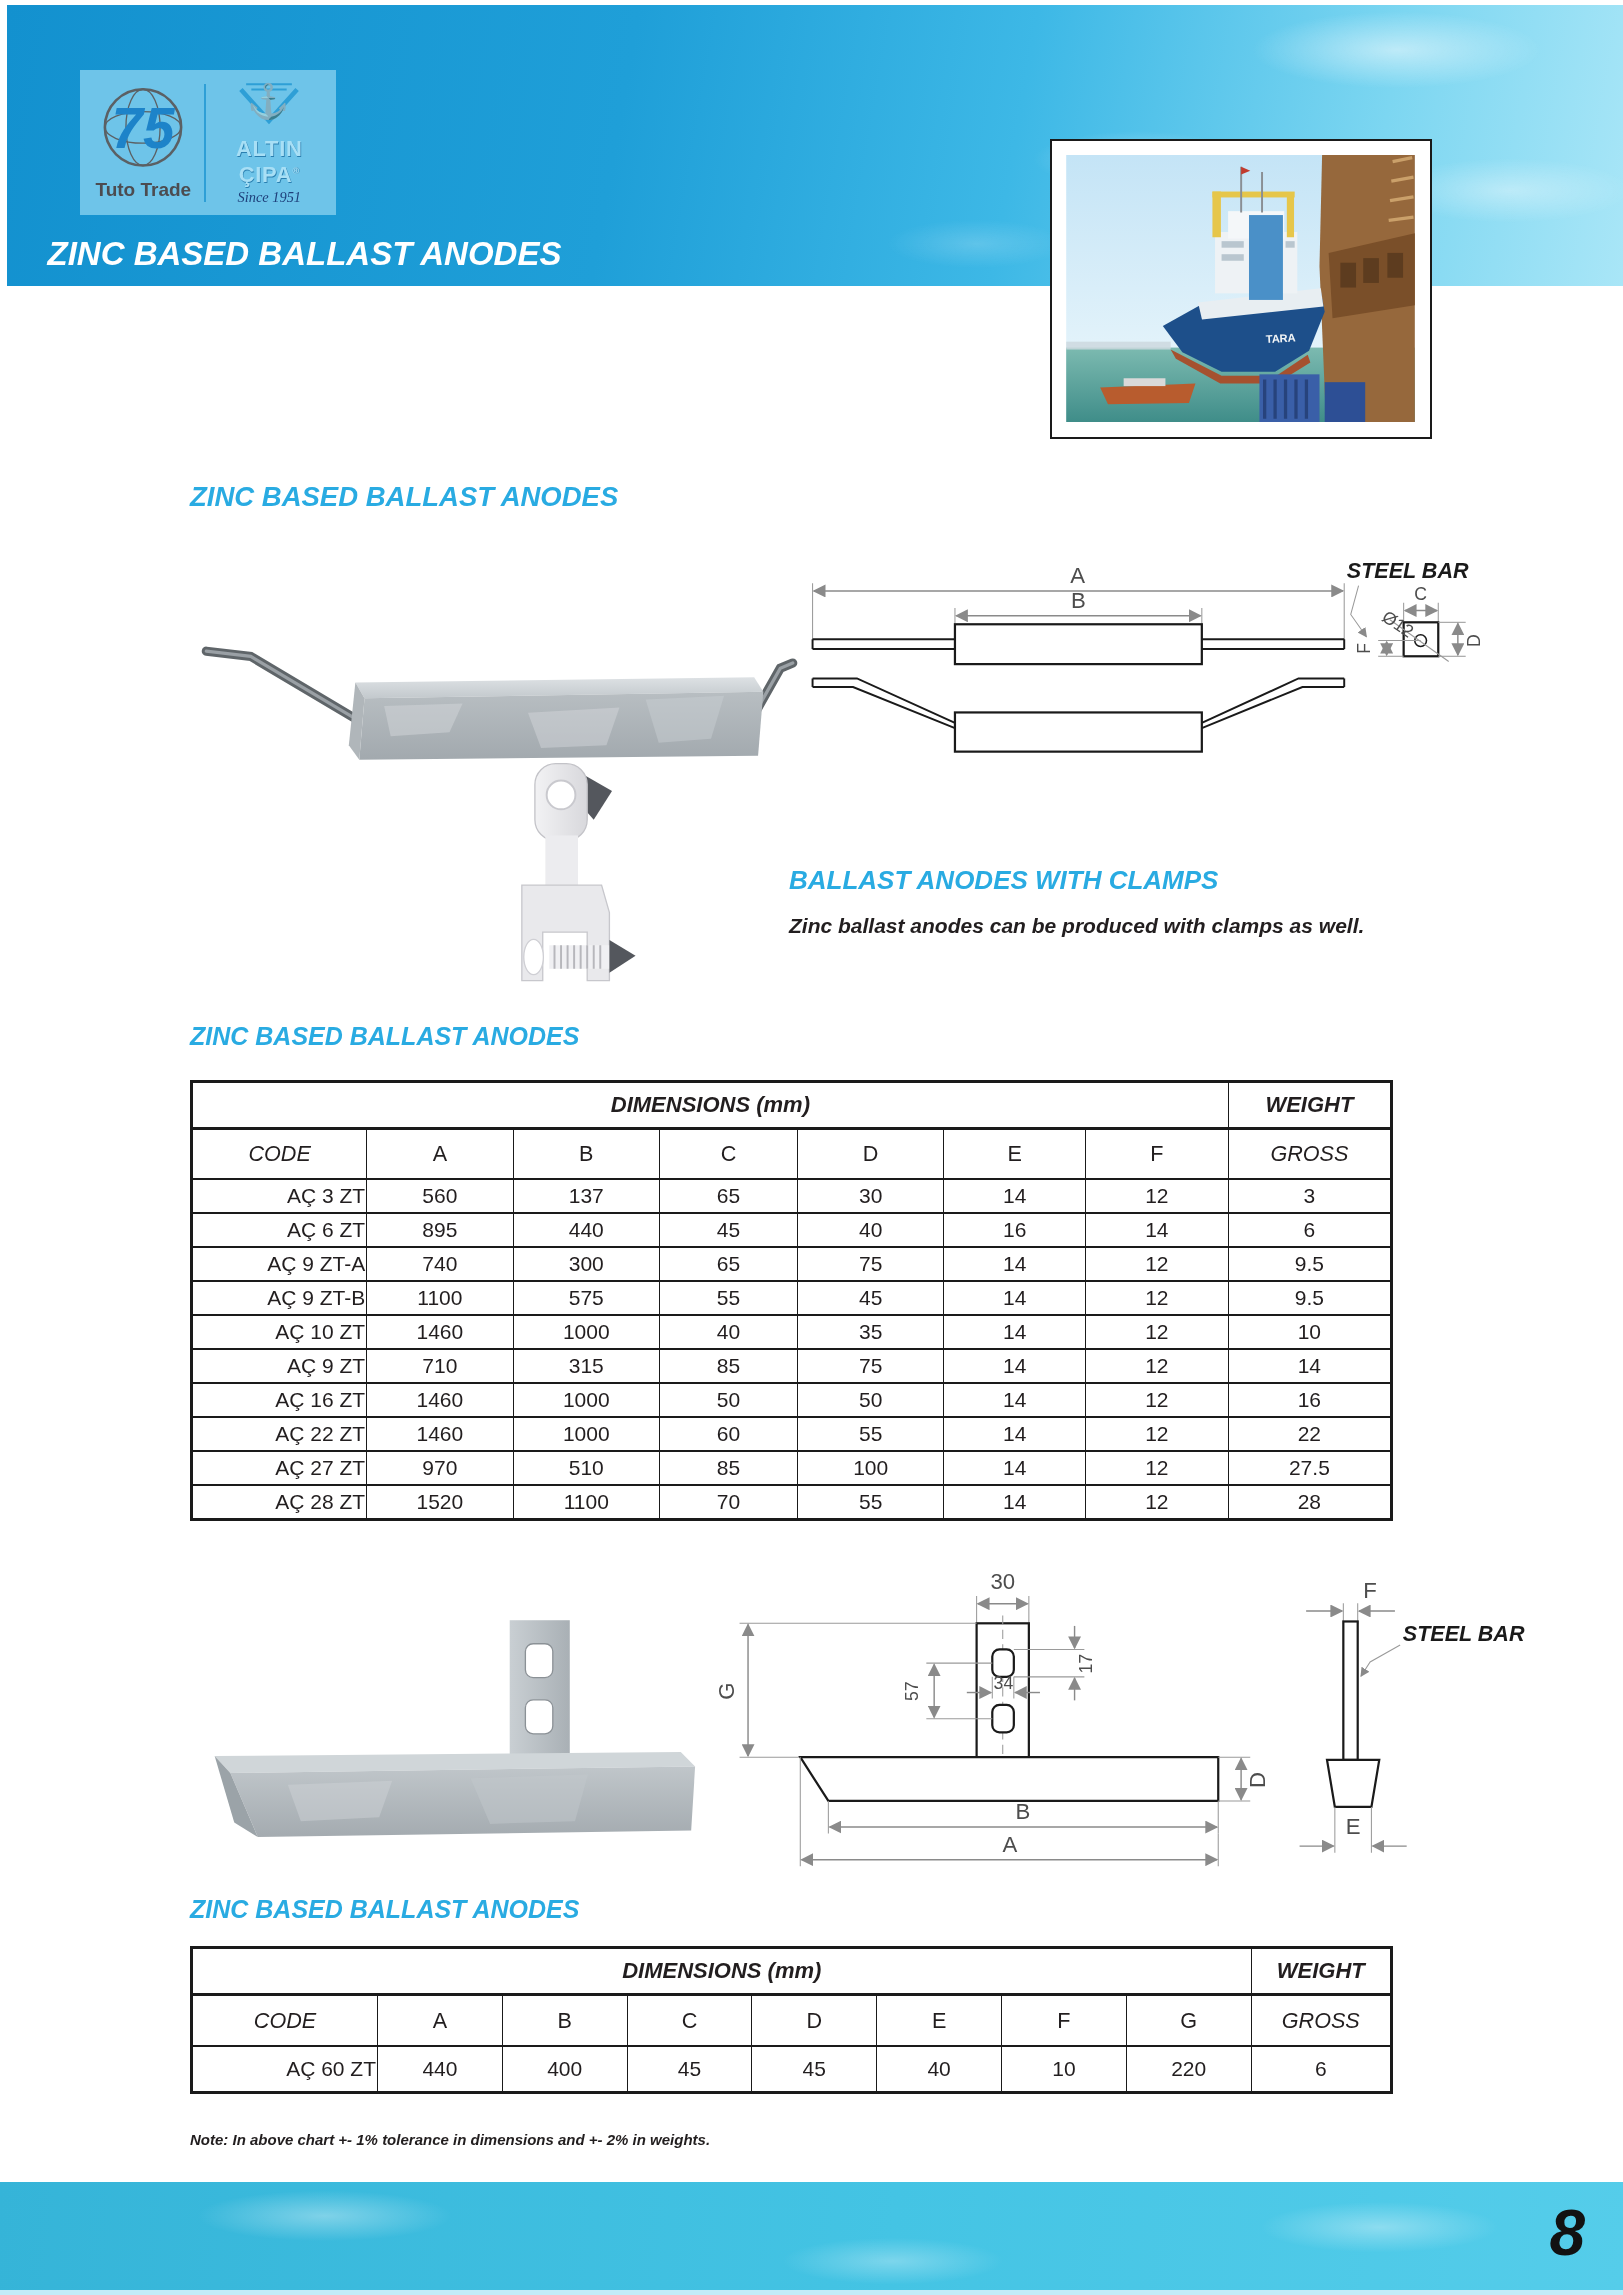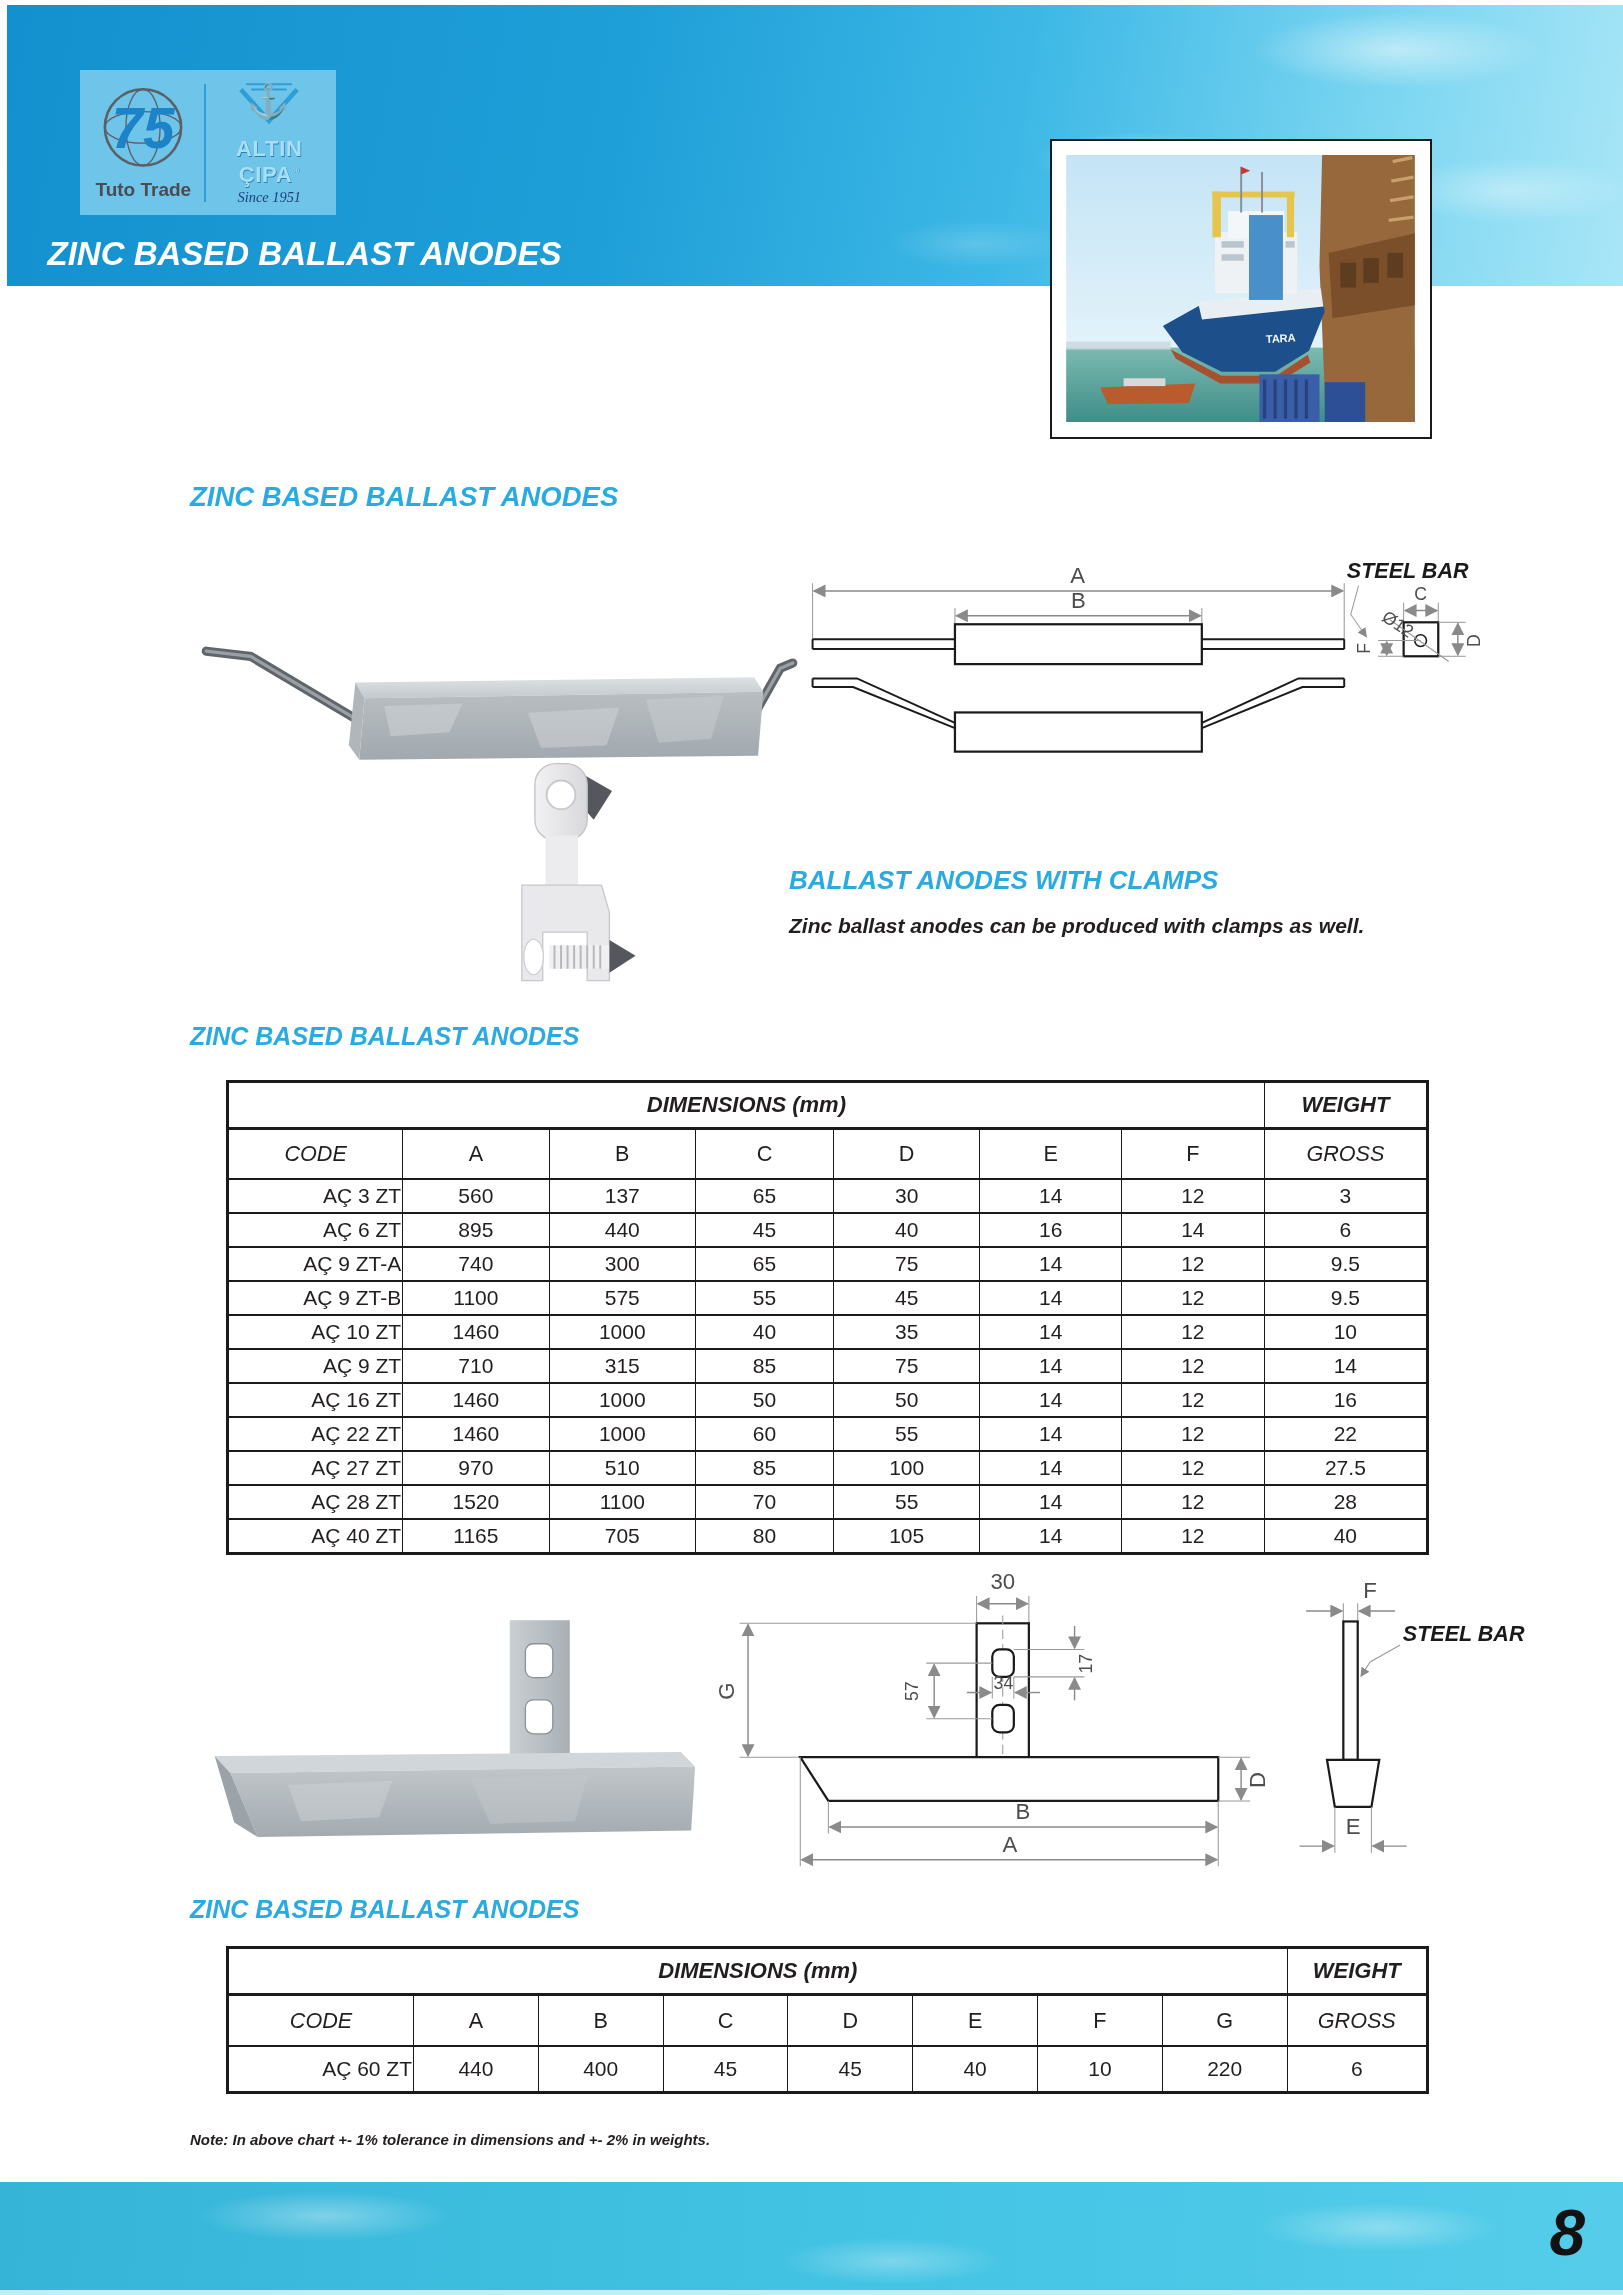--- a/index.html
+++ b/index.html
@@ -28,21 +28,21 @@
   .ship-frame{position:absolute;left:1050px;top:139px;width:382px;height:300px;border:2px solid #1a1a1a;
     background:#ffffff;box-sizing:border-box;padding:14.4px;}
 
   
   .heading-cyan{position:absolute;color:#29abe2;font-weight:bold;font-style:italic;font-size:26px;white-space:nowrap;}
   .subtext{position:absolute;color:#221e1f;font-weight:bold;font-style:italic;font-size:22px;white-space:nowrap;}
   .note-text{position:absolute;color:#221e1f;font-weight:bold;font-style:italic;font-size:15px;white-space:nowrap;}
 
   
   .tbl-wrap{position:absolute;left:190px;width:1203px;}
-  table.dtable{width:100%;border-collapse:collapse;table-layout:fixed;background:#fff;border:3.3px solid #1a1a1a;margin-left:36px;}
+  table.dtable{width:100%;border-collapse:collapse;table-layout:fixed;background:#fff;border:3.3px solid #1a1a1a;}
   table.dtable th,table.dtable td{border:1.3px solid #1a1a1a;border-top-width:2.6px;border-bottom-width:2.6px;
     text-align:center;font-weight:normal;color:#221e1f;overflow:hidden;}
   table.dtable tr.ghrow th{font-style:italic;font-weight:bold;font-size:22px;border-bottom-width:3.3px;}
   table.dtable tr.chrow th{font-size:21.6px;}
   table.dtable th.it{font-style:italic;}
   table.dtable td{font-size:21px;}
   table.dtable td.code{text-align:right;padding-left:34px;}
   #table1 tr.ghrow th{height:42px;} #table1 tr.chrow th{height:46px;} #table1 tbody td{height:30px;}
   #table2 tr.ghrow th{height:42px;} #table2 tr.chrow th{height:47px;} #table2 tbody td{height:42px;}
 
@@ -368,30 +368,20 @@
           <tr>
             <td class="code">AÇ 28 ZT</td>
             <td class="val">1520</td>
             <td class="val">1100</td>
             <td class="val">70</td>
             <td class="val">55</td>
             <td class="val">14</td>
             <td class="val">12</td>
             <td class="val">28</td>
           </tr>
-          <tr>
-            <td class="code">AÇ 40 ZT</td>
-            <td class="val">1165</td>
-            <td class="val">705</td>
-            <td class="val">80</td>
-            <td class="val">105</td>
-            <td class="val">14</td>
-            <td class="val">12</td>
-            <td class="val">40</td>
-          </tr>
         </tbody>
       </table>
     </div>
 
   <svg style="left:196px;top:1615px;" width="523" height="235" viewBox="0 0 800 360">
     <defs>
       <linearGradient id="zn3" x1="0" y1="0" x2="1" y2="0">
         <stop offset="0" stop-color="#c9cfd3"></stop>
           <stop offset="1" stop-color="#a9b0b5"></stop>
       </linearGradient>

